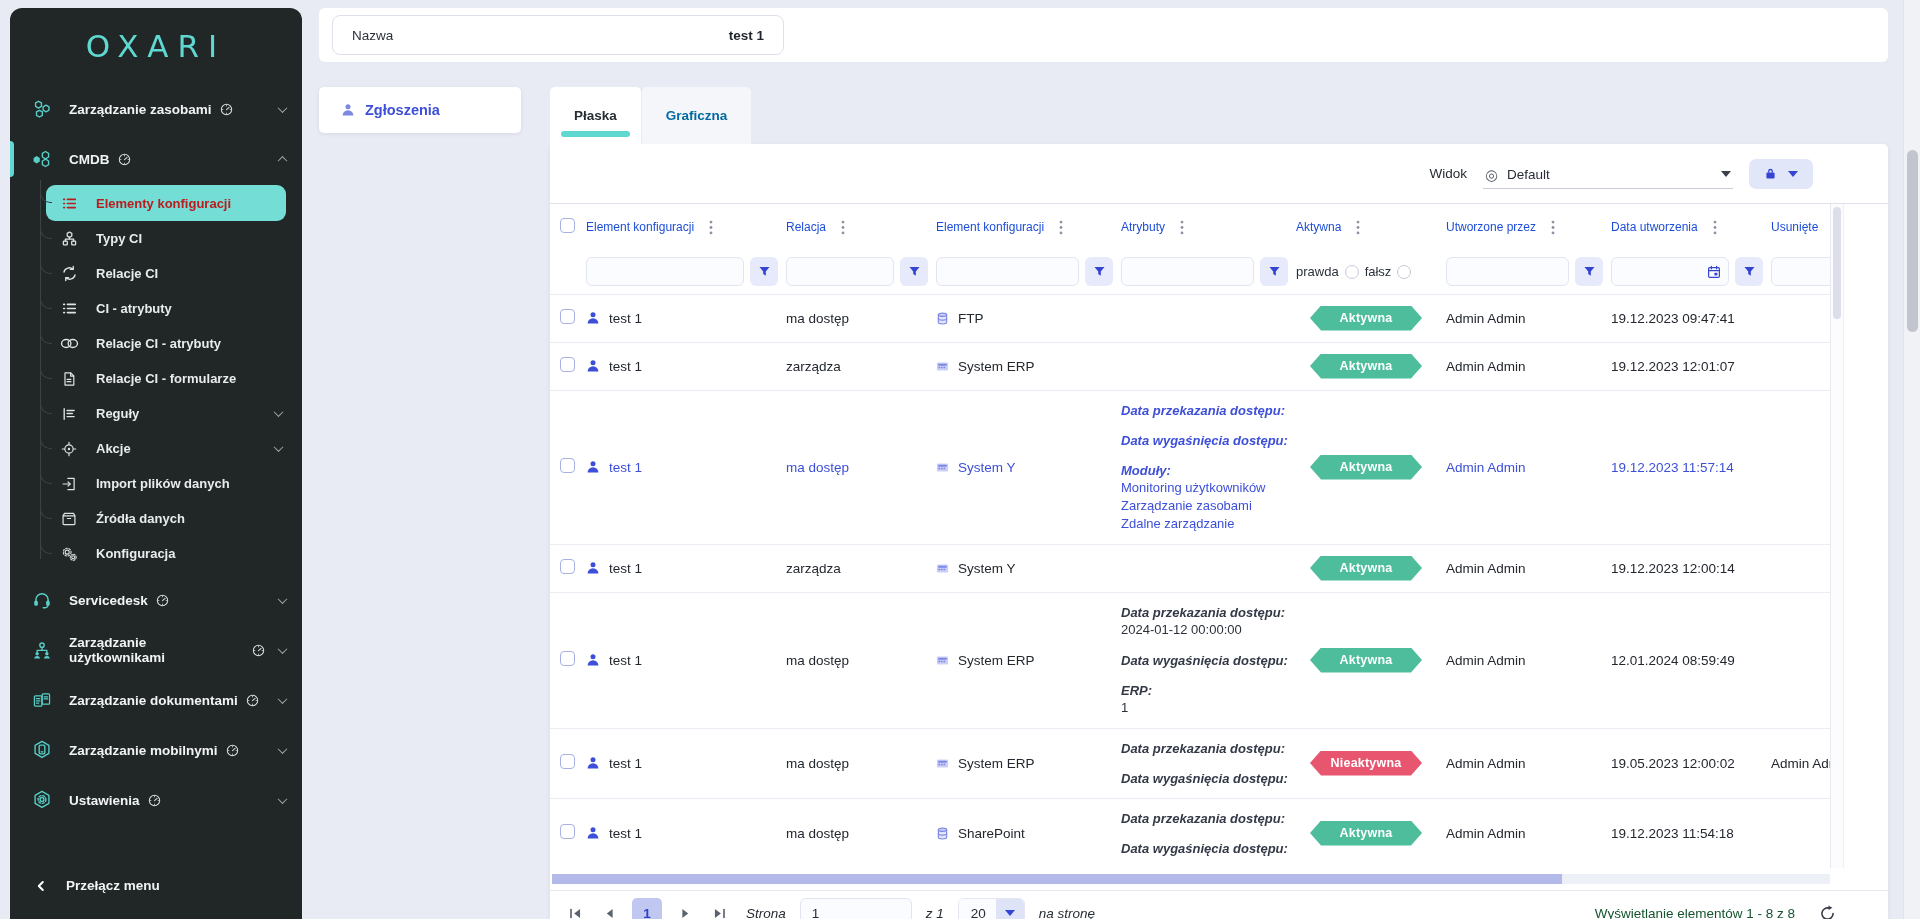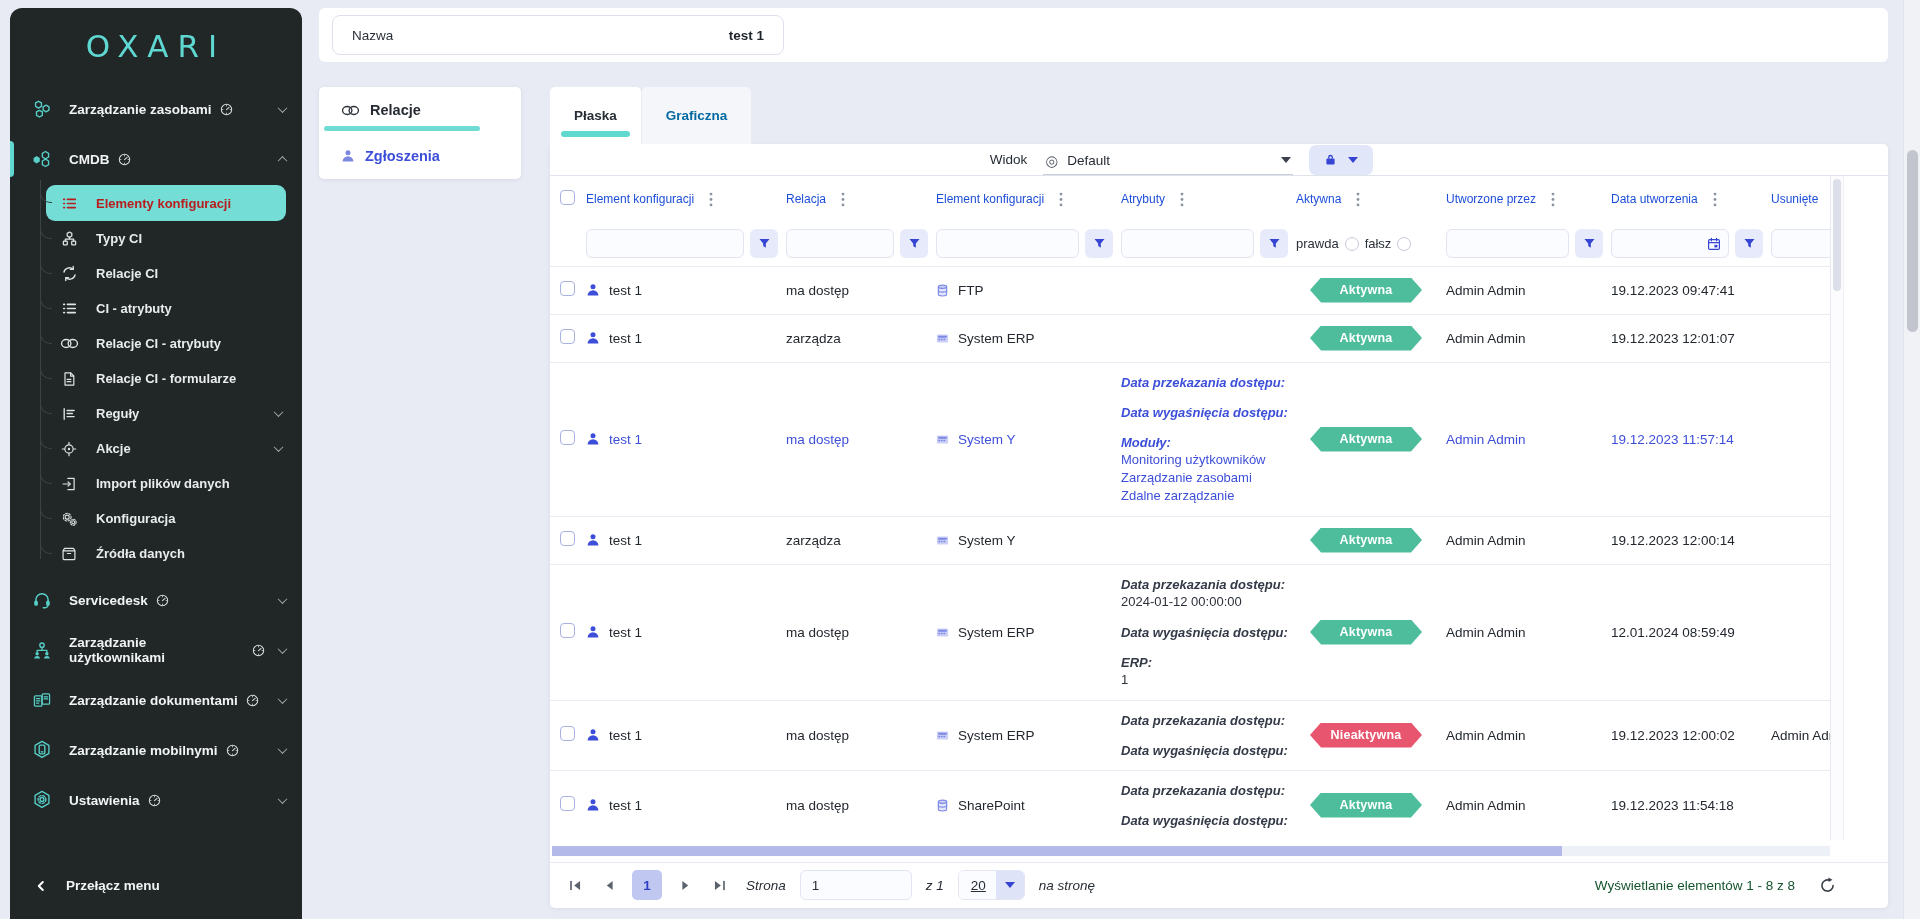--- a/index.html
+++ b/index.html
@@ -79,21 +79,21 @@
   .tabs { display:flex; height:57px; }
   .tab {
     padding:0 24px; display:flex; align-items:center; justify-content:center; position:relative;
     font-size:13.5px; font-weight:700; border-radius:5px 5px 0 0; cursor:pointer;
   }
   .tab.active { background:#ffffff; color:#272d34; }
   .tab.active::after { content:""; position:absolute; left:11px; right:11px; bottom:7px; height:6px; border-radius:3px; background:#5fd8cf; }
   .tab.inactive { background:#f5f6fa; color:#0369a1; margin-left:1px; }
 
   .table-card { background:#fff; border-radius:0 5px 5px 5px; box-shadow:0 1px 4px rgba(45,55,95,.08); }
-  .toolbar { height:32px; display:flex; align-items:center; justify-content:center; gap:16px; padding-right:75px; border-bottom:1px solid #e0e3ec; }
+  .toolbar { height:60px; display:flex; align-items:center; justify-content:flex-end; gap:16px; padding-right:75px; border-bottom:1px solid #e0e3ec; }
   .view-label { font-size:13.5px; color:#272d34; }
   .view-select { width:250px; display:flex; align-items:center; gap:9px; border-bottom:1px solid #c9cdd8; padding:0 2px 6px 2px; position:relative; top:4px; cursor:pointer; }
   .view-type { color:#555b66; font-size:15px; line-height:1; }
   .view-value { flex:1; font-size:13.5px; color:#272d34; }
   .view-caret { color:#3b414b; }
   .lock-btn { width:64px; height:30px; border-radius:7px; background:#e2e6f9; color:#3544d2; display:flex; align-items:center; justify-content:center; gap:11px; cursor:pointer; }
 
   .grid-zone { display:flex; }
   .grid-clip { flex:1; min-width:0; overflow:hidden; }
   .v-rail { flex:0 0 14px; background:#fcfcfe; border-left:1px solid #e8eaf1; border-right:1px solid #eef0f5; }
@@ -280,38 +280,38 @@
             <svg viewBox="0 0 20 20" width="16" height="16" fill="none" stroke="currentColor" stroke-linecap="round" stroke-linejoin="round" stroke-width="1.5">
               <path d="M8.6 3h7.8v14H8.6"></path>
               <path d="M2.6 10h8.8"></path>
               <path d="M8.8 7.4L11.4 10l-2.6 2.6"></path>
             </svg>
           </span>
           <span class="sub-label">Import plików danych</span>
         </div>
         <div class="subitem">
           <span class="ic sub-ic">
+            <svg viewBox="0 0 20 20" width="16" height="16" fill="none" stroke="currentColor" stroke-linecap="round" stroke-linejoin="round" stroke-width="1.5">
+              <rect x="2.6" y="6" width="14.8" height="11" rx="1"></rect>
+              <path d="M2.6 6L4.4 3h11.2L17.4 6"></path>
+              <path d="M8 9.4h4"></path>
+            </svg>
+          </span>
+          <span class="sub-label">Źródła danych</span>
+        </div>
+        <div class="subitem">
+          <span class="ic sub-ic">
             <svg viewBox="0 0 22 20" width="17" height="16" fill="none" stroke="currentColor" stroke-linecap="round" stroke-linejoin="round" stroke-width="1.4">
               <circle cx="8" cy="7.6" r="2.6"></circle>
               <circle cx="8" cy="7.6" r="5" stroke-dasharray="2.2 2"></circle>
               <circle cx="15.8" cy="14.2" r="1.9"></circle>
               <circle cx="15.8" cy="14.2" r="3.8" stroke-dasharray="1.9 1.7"></circle>
             </svg>
           </span>
           <span class="sub-label">Konfiguracja</span>
-        </div>
-        <div class="subitem">
-          <span class="ic sub-ic">
-            <svg viewBox="0 0 20 20" width="16" height="16" fill="none" stroke="currentColor" stroke-linecap="round" stroke-linejoin="round" stroke-width="1.5">
-              <rect x="2.6" y="6" width="14.8" height="11" rx="1"></rect>
-              <path d="M2.6 6L4.4 3h11.2L17.4 6"></path>
-              <path d="M8 9.4h4"></path>
-            </svg>
-          </span>
-          <span class="sub-label">Źródła danych</span>
         </div>
       </div>
       <div class="nav-item">
         <span class="ic top-ic">
           <svg viewBox="0 0 22 20" width="20" height="18" fill="none" stroke="currentColor" stroke-linecap="round" stroke-linejoin="round" stroke-width="1.6">
             <path d="M4.2 12V9.8a6.8 6.8 0 0 1 13.6 0V12"></path>
             <rect x="2.4" y="10.6" width="4" height="5.8" rx="1.8" fill="currentColor" stroke="none"></rect>
             <rect x="15.6" y="10.6" width="4" height="5.8" rx="1.8" fill="currentColor" stroke="none"></rect>
             <path d="M17.6 16.4a3.4 3.4 0 0 1-3.2 2.2h-2"></path>
           </svg>
@@ -412,30 +412,20 @@
 
   <div class="topbar">
     <div class="name-field">
       <span class="name-label">Nazwa</span>
       <span class="name-value">test 1</span>
     </div>
   </div>
 
   <div class="content">
     <div class="subnav-card">
-        <div class="subnav-item ">
-          <span class="ic ">
-            <svg viewBox="0 0 22 14" width="19" height="13" fill="none" stroke="currentColor" stroke-linecap="round" stroke-linejoin="round" stroke-width="1.6">
-              <ellipse cx="7.2" cy="7" rx="5.4" ry="4.6"></ellipse>
-              <ellipse cx="14.8" cy="7" rx="5.4" ry="4.6"></ellipse>
-            </svg>
-          </span>
-          <span class="lbl">Relacje</span>
-          <span class="subnav-underline"></span>
-        </div>
         <div class="subnav-item reports">
           <span class="ic ">
             <svg viewBox="0 0 14 14" width="14" height="14" fill="currentColor" stroke="none">
               <circle cx="7" cy="3.8" r="2.5"></circle>
               <path d="M1.6 12.6a5.4 5.4 0 0 1 10.8 0z"></path>
             </svg>
           </span>
           <span class="lbl">Zgłoszenia</span>
         </div>
       </div>
@@ -894,21 +884,21 @@
                     <td>
                       <div class="attr-group">
                         <div class="attr-label">Data przekazania dostępu:</div>
                       </div>
                       <div class="attr-group">
                         <div class="attr-label">Data wygaśnięcia dostępu:</div>
                       </div>
                     </td>
                     <td style="padding-left:14px"><span class="badge off">Nieaktywna</span></td>
                     <td><span>Admin Admin</span></td>
-                    <td><span>19.12.2023 12:00:02</span></td>
+                    <td><span>19.05.2023 12:00:02</span></td>
                     <td><span>Admin Admin</span></td>
                   </tr>
                   <tr class="">
                     <td class="col-cb"><span class="cb"></span></td>
                     <td>
                       <span class="entity">
                         <span class="ic ">
                           <svg viewBox="0 0 14 14" width="14" height="14" fill="currentColor" stroke="none">
                             <circle cx="7" cy="3.8" r="2.5"></circle>
                             <path d="M1.6 12.6a5.4 5.4 0 0 1 10.8 0z"></path>

